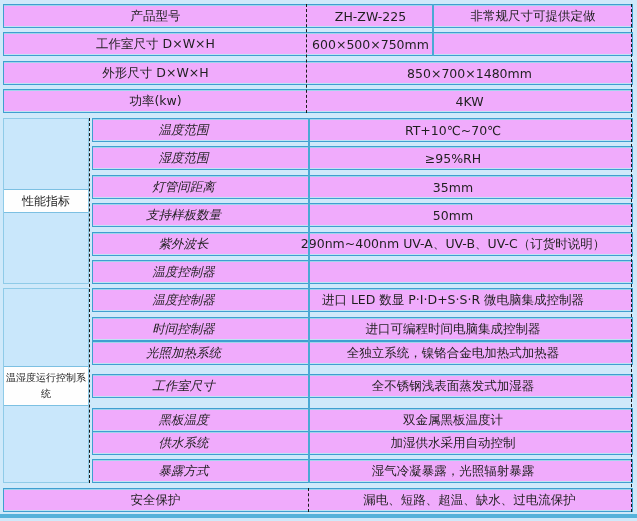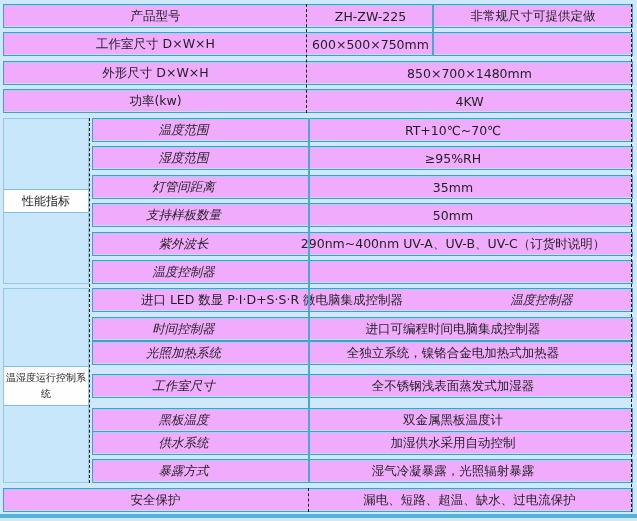--- a/index.html
+++ b/index.html
@@ -104,22 +104,22 @@
     <div class="cell c-val">290nm~400nm UV-A、UV-B、UV-C（订货时说明）</div>
   </div>
   <div class="row inset" style="top:256px">
     <div class="cell c-param">温度控制器</div>
   </div>
 
   <div class="sec-head" style="top:284px;height:195px">
     <div class="sec-band band-two">温湿度运行控制系统</div>
   </div>
   <div class="row inset" style="top:284px">
+    <div class="cell c-param">温度控制器</div>
     <div class="cell c-val">进口 LED 数显 P·I·D+S·S·R 微电脑集成控制器</div>
-    <div class="cell c-param">温度控制器</div>
   </div>
   <div class="row inset" style="top:313px">
     <div class="cell c-param">时间控制器</div>
     <div class="cell c-val">进口可编程时间电脑集成控制器</div>
   </div>
   <div class="row inset" style="top:337px">
     <div class="cell c-param">光照加热系统</div>
     <div class="cell c-val">全独立系统，镍铬合金电加热式加热器</div>
   </div>
   <div class="row inset" style="top:370px">

